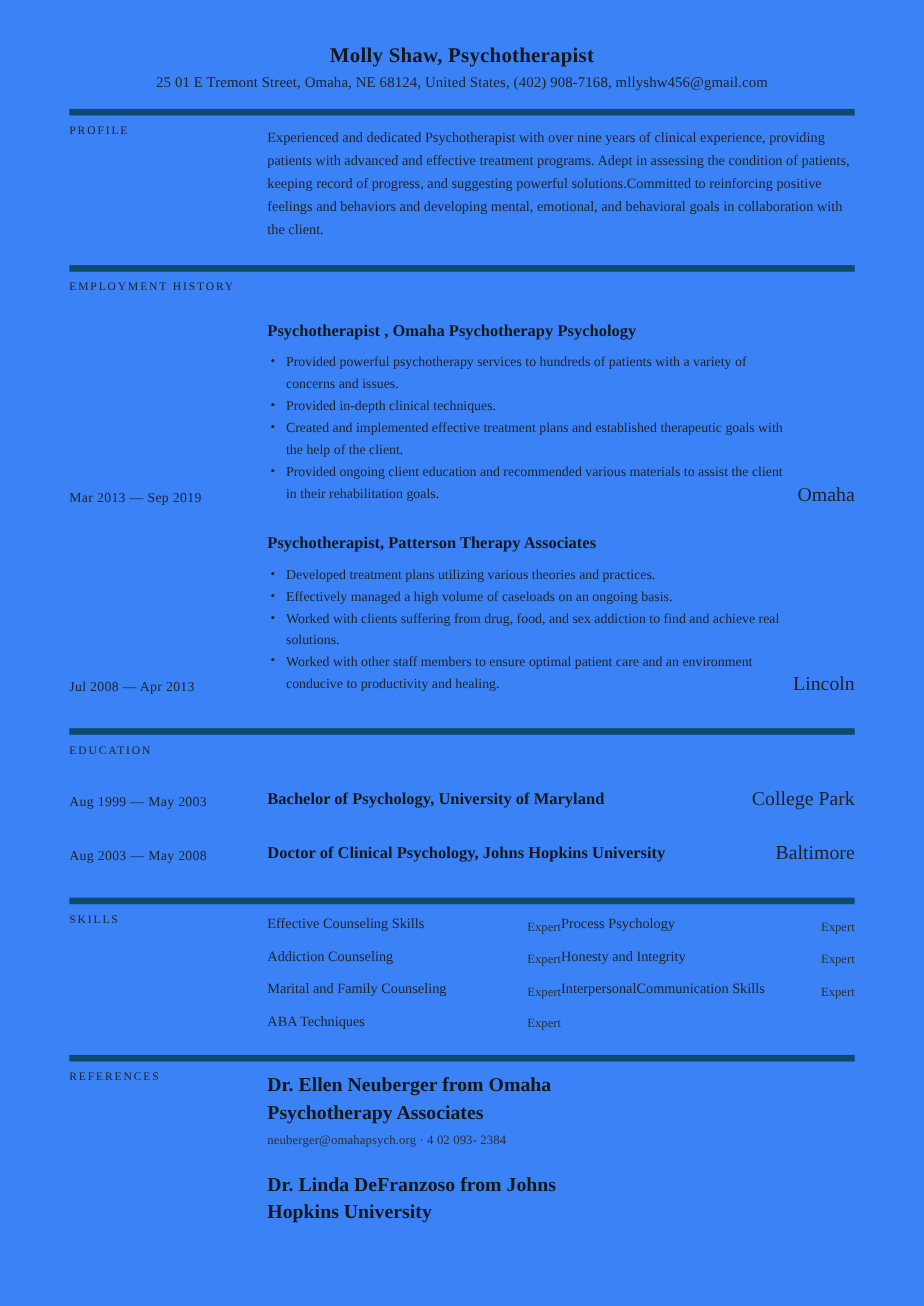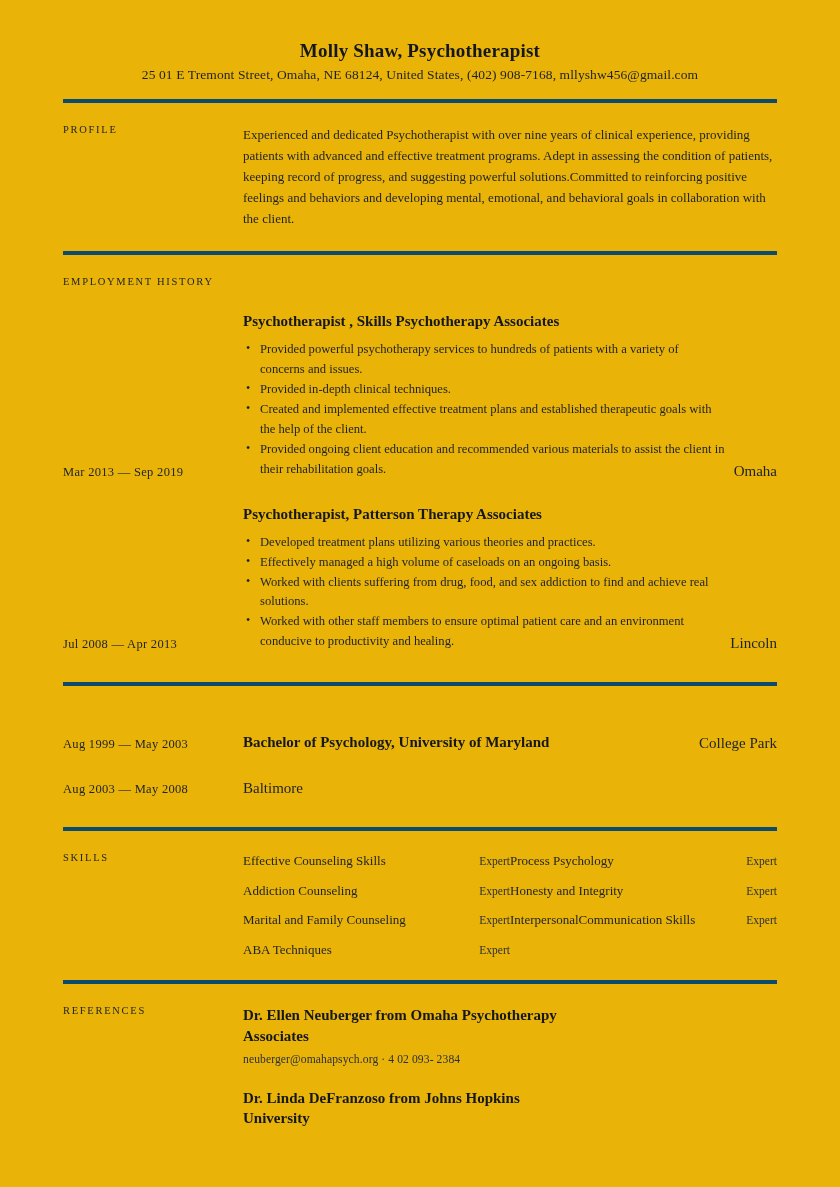--- a/index.html
+++ b/index.html
@@ -10,21 +10,21 @@
   body {
     font-family: "Liberation Serif", "DejaVu Serif", serif;
     color: #1a1a1a;
     -webkit-font-smoothing: antialiased;
   }
   .page {
     position: relative;
     width: 840px;
     height: 1187px;
     margin: 0 auto;
-    background: #eab308;
+    background: #3b82f6;
     box-sizing: border-box;
     overflow: hidden;
   }
 
   
   .header {
     padding-top: 40px;
     text-align: center;
   }
   .full-name {
@@ -38,22 +38,22 @@
   .contact-line {
     margin-top: 4px;
     font-size: 13.5px;
     color: #1d2227;
     letter-spacing: 0.1px;
   }
 
   
   .section {
     margin: 0 63px;
-    border-top: 4px solid #0c4a6e;
-    padding-top: 21px;
+    border-top: 6px solid #0c4a6e;
+    padding-top: 9px;
   }
 
   .sec-label {
     font-size: 10.5px;
     letter-spacing: 1.7px;
     color: #1d2227;
     text-transform: uppercase;
     font-weight: normal;
   }
 
@@ -102,21 +102,21 @@
   }
   .entry-title {
     font-size: 15px;
     font-weight: bold;
     color: #14181c;
     line-height: 1.35;
     margin: 0;
   }
   .entry-place {
     flex: 0 0 auto;
-    font-size: 15px;
+    font-size: 18px;
     color: #1d2227;
     text-align: right;
     padding-top: 4px;
     white-space: nowrap;
   }
 
   ul.bullets {
     margin: 9px 0 0 0;
     padding: 0 0 0 17px;
     list-style: none;
@@ -143,21 +143,21 @@
     display: flex;
     gap: 0px;
     padding-bottom: 10px;
   }
   .skill-col {
     flex: 1 1 50%;
     min-width: 0;
   }
   .skill-row {
     display: flex;
-    align-items: center;
+    align-items: flex-end;
     justify-content: space-between;
     margin-bottom: 12px;
   }
   .skill-name {
     font-size: 13px;
     color: #1d2227;
     line-height: 1.35;
     padding-right: 12px;
     max-width: 205px;
   }
@@ -167,21 +167,21 @@
     white-space: nowrap;
     padding-top: 1px;
   }
 
   
   .ref-block {
     margin-bottom: 22px;
   }
   .ref-block:last-child { margin-bottom: 0; }
   .ref-name {
-    font-size: 15px;
+    font-size: 18px;
     font-weight: bold;
     color: #14181c;
     line-height: 1.35;
     max-width: 330px;
   }
   .ref-contact {
     margin-top: 7px;
     font-size: 11.6px;
     color: #2b3036;
     letter-spacing: 0.1px;
@@ -215,21 +215,21 @@
   </div>
 
   <div class="section">
     <div class="sec-label">EMPLOYMENT HISTORY</div>
 
     <div class="entry-gap"></div>
 
     <div class="entry">
       <div class="entry-date">Mar 2013 — Sep 2019</div>
       <div class="entry-main">
-        <div class="entry-title">Psychotherapist , Skills Psychotherapy Associates</div>
+        <div class="entry-title">Psychotherapist , Omaha Psychotherapy Psychology</div>
         <ul class="bullets">
           <li>Provided powerful psychotherapy services to hundreds of patients with a variety of concerns and issues.</li>
           <li>Provided in-depth clinical techniques.</li>
           <li>Created and implemented effective treatment plans and established therapeutic goals with the help of the client.</li>
           <li>Provided ongoing client education and recommended various materials to assist the client in their rehabilitation goals.</li>
         </ul>
       </div>
       <div class="entry-place">Omaha</div>
     </div>
 
@@ -246,35 +246,39 @@
           <li>Worked with other staff members to ensure optimal patient care and an environment conducive to productivity and healing.</li>
         </ul>
       </div>
       <div class="entry-place">Lincoln</div>
     </div>
 
     <div class="pad-bot-lg"></div>
   </div>
 
   <div class="section">
+    <div class="sec-label">EDUCATION</div>
 
     <div class="entry-gap"></div>
 
     <div class="entry">
       <div class="entry-date">Aug 1999 — May 2003</div>
       <div class="entry-main">
         <div class="entry-title">Bachelor of Psychology, University of Maryland</div>
       </div>
       <div class="entry-place">College Park</div>
     </div>
 
     <div class="entry-gap"></div>
 
     <div class="entry">
       <div class="entry-date">Aug 2003 — May 2008</div>
+      <div class="entry-main">
+        <div class="entry-title">Doctor of Clinical Psychology, Johns Hopkins University</div>
+      </div>
       <div class="entry-place">Baltimore</div>
     </div>
 
     <div class="pad-bot-lg"></div>
   </div>
 
   <div class="section">
     <div class="row">
       <div class="gutter">
         <div class="sec-label">SKILLS</div>

